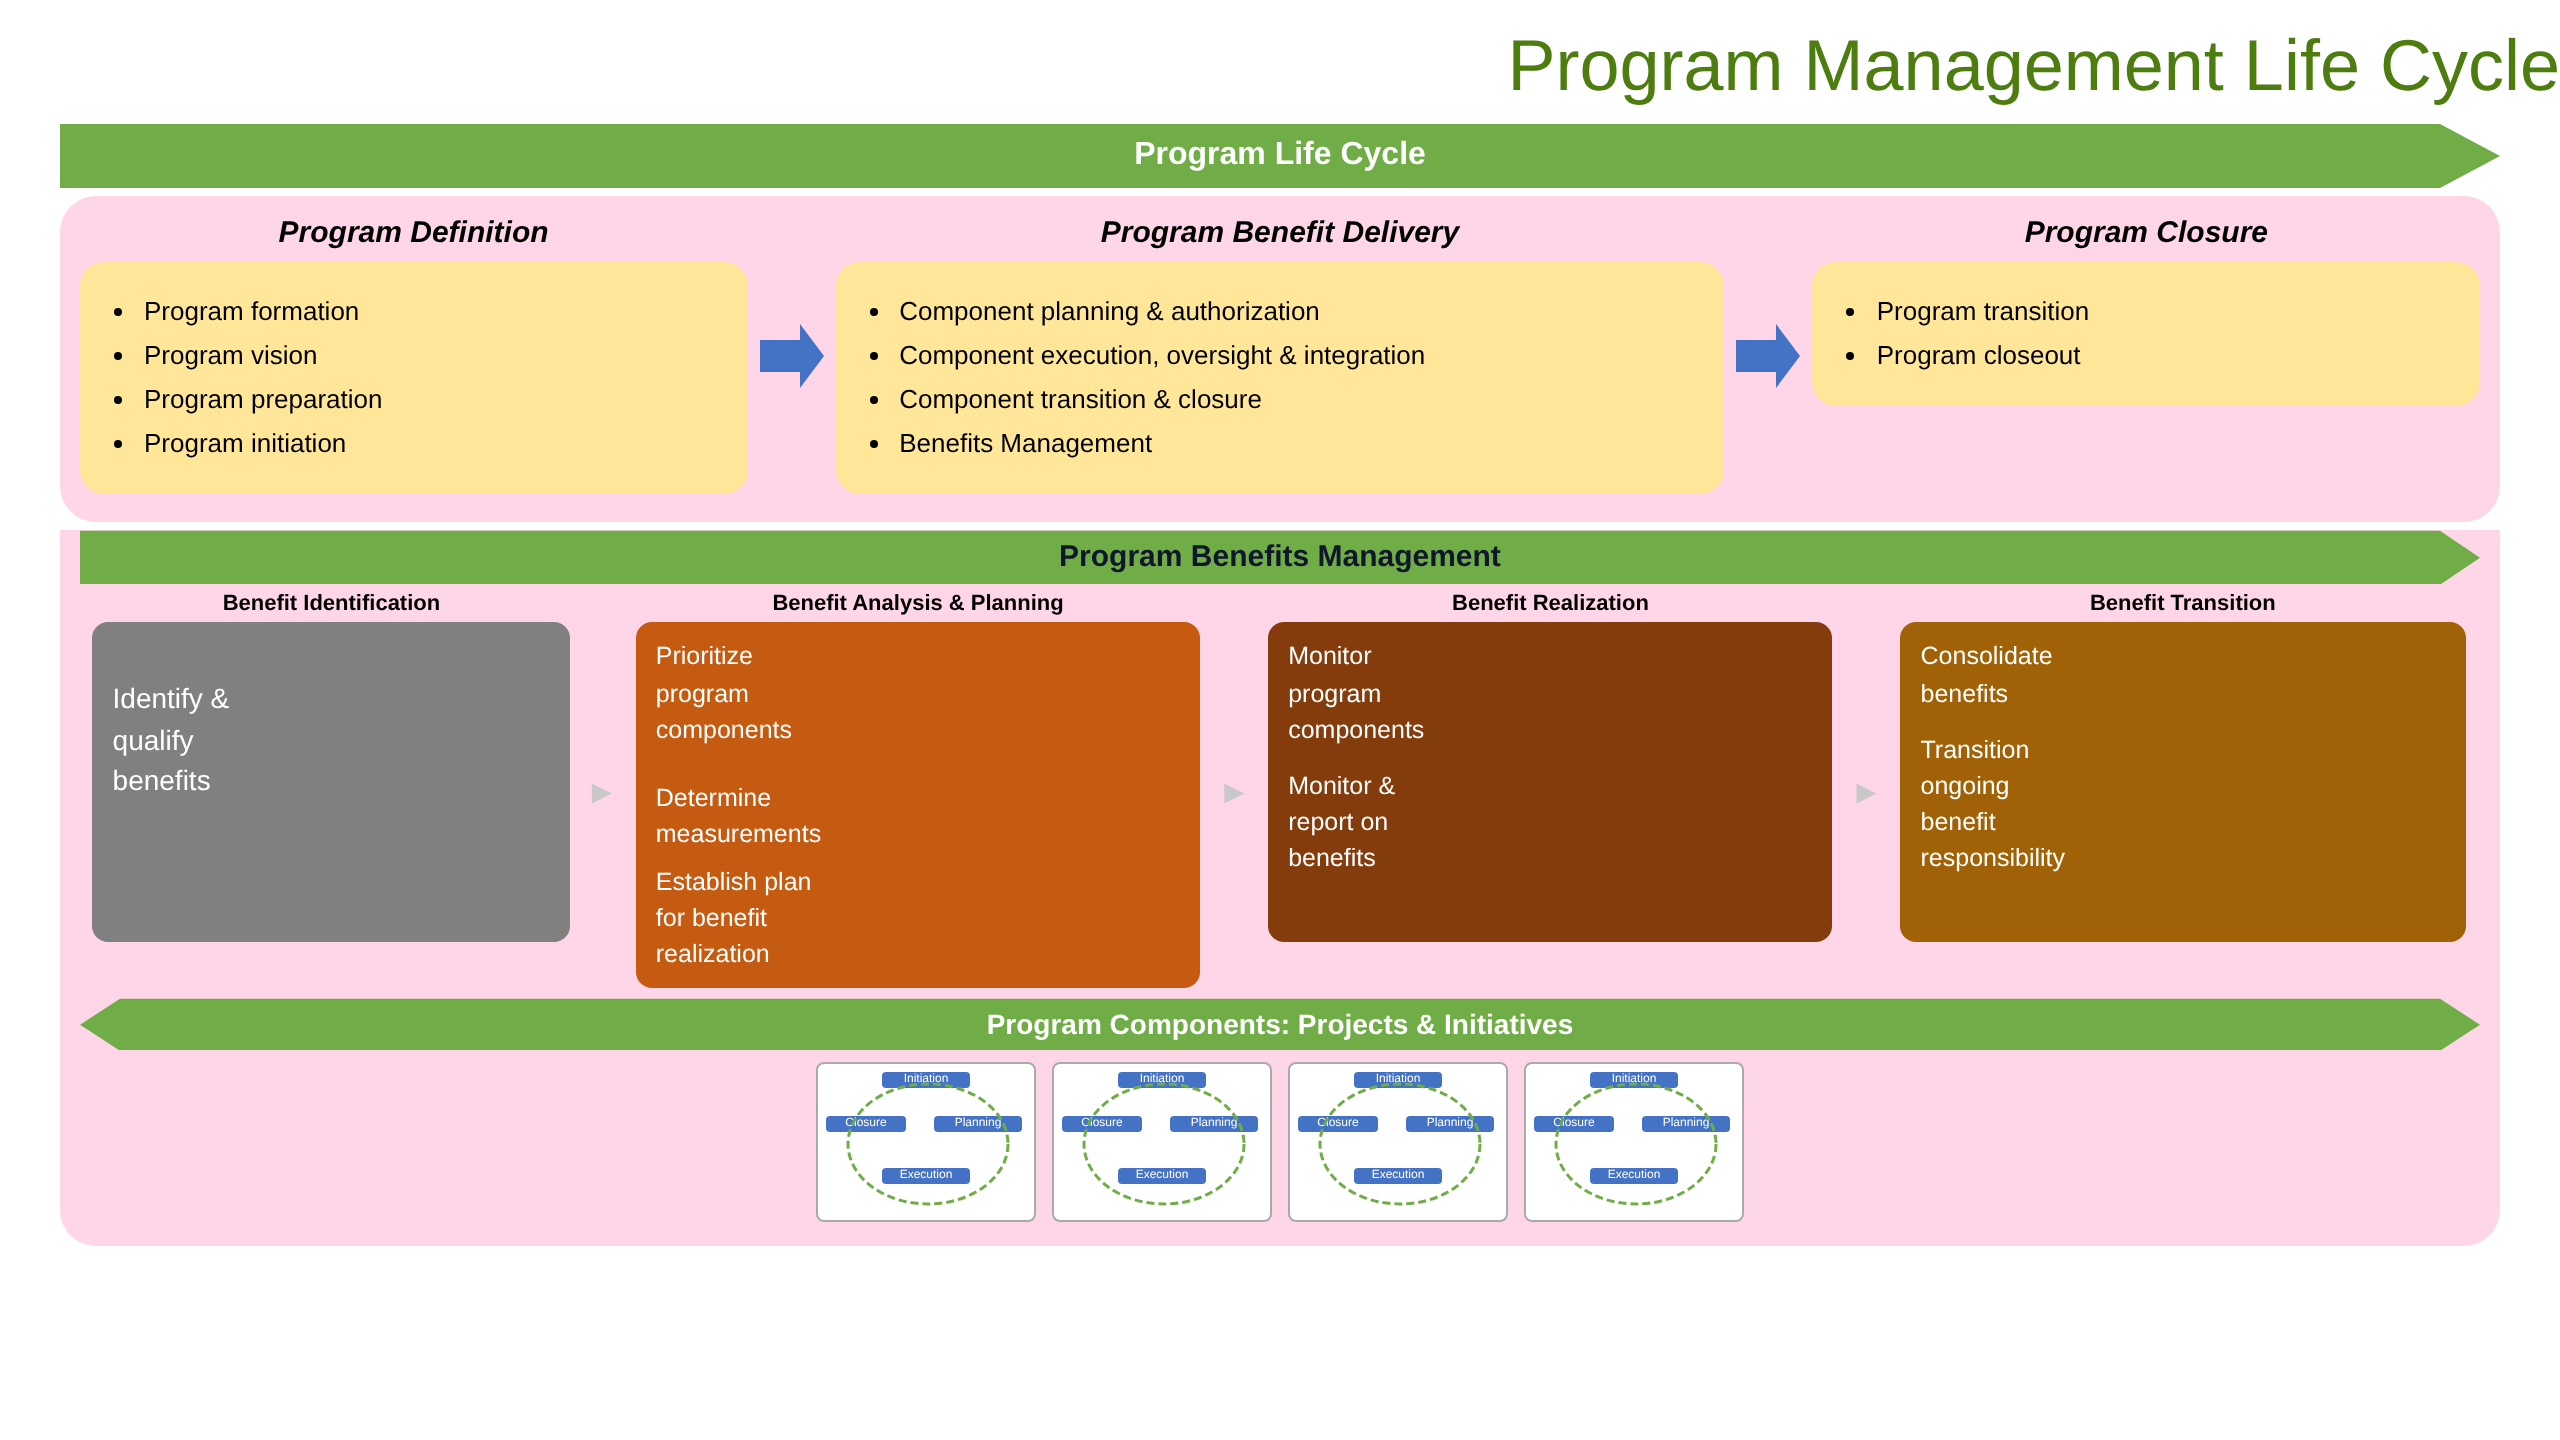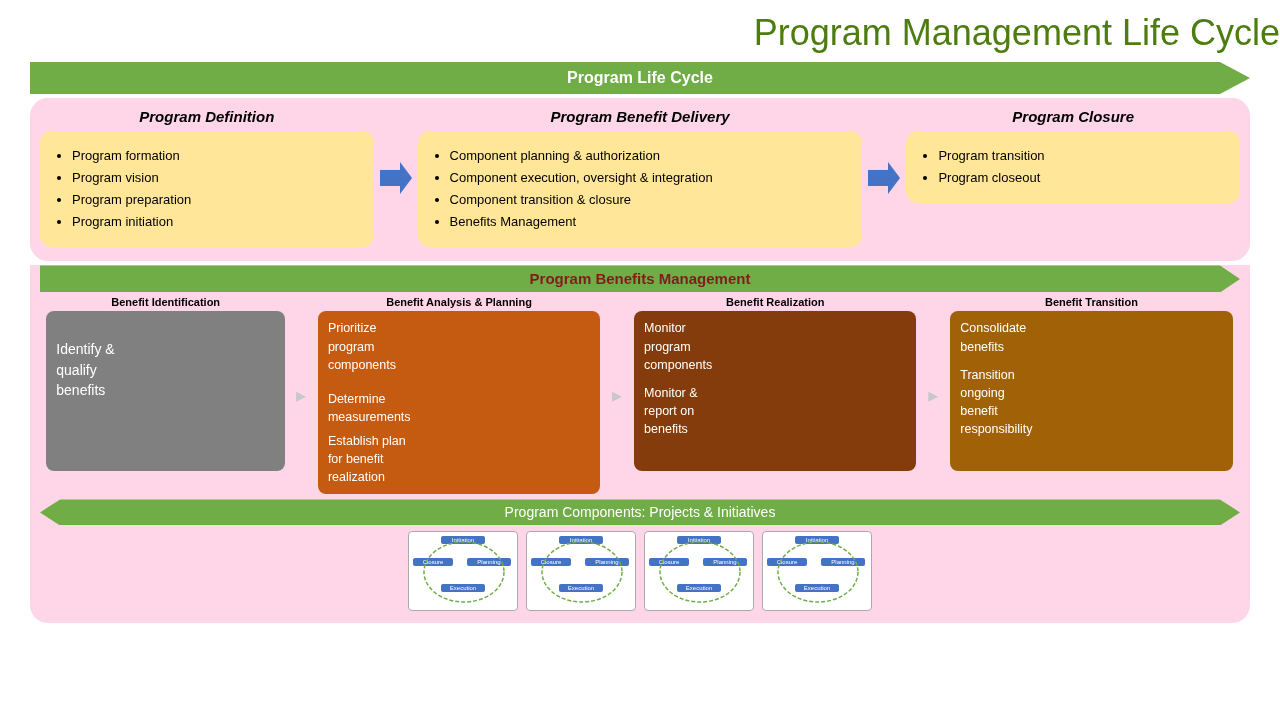--- a/index.html
+++ b/index.html
@@ -94,21 +94,21 @@
     .bottom-section {
       margin: 4px 30px 0 30px;
       background: #FFD6E8;
       border-radius: 0 0 18px 18px;
       padding: 0 10px 10px 10px;
     }
 
     
     .benefits-bar {
       background: #70AD47;
-      color: #7f1d1d;
+      color: #0f172a;
       font-weight: bold;
       font-size: 15px;
       text-align: center;
       padding: 5px 0;
       position: relative;
       clip-path: polygon(0 0, calc(100% - 20px) 0, 100% 50%, calc(100% - 20px) 100%, 0 100%);
       margin-bottom: 4px;
     }
 
     .benefit-col {
@@ -142,21 +142,21 @@
 
     .benefit-box-gray { background: #808080; }
     .benefit-box-orange { background: #C55A11; }
     .benefit-box-brown { background: #843C0C; }
     .benefit-box-red { background: #a16207; }
 
     
     .components-bar {
       background: #70AD47;
       color: #fff;
-      font-weight: normal;
+      font-weight: bold;
       font-size: 14px;
       text-align: center;
       padding: 5px 0;
       position: relative;
       clip-path: polygon(0 50%, 20px 0, calc(100% - 20px) 0, 100% 50%, calc(100% - 20px) 100%, 20px 100%);
       margin: 4px 0 4px 0;
     }
 
     
     .projects-row {

